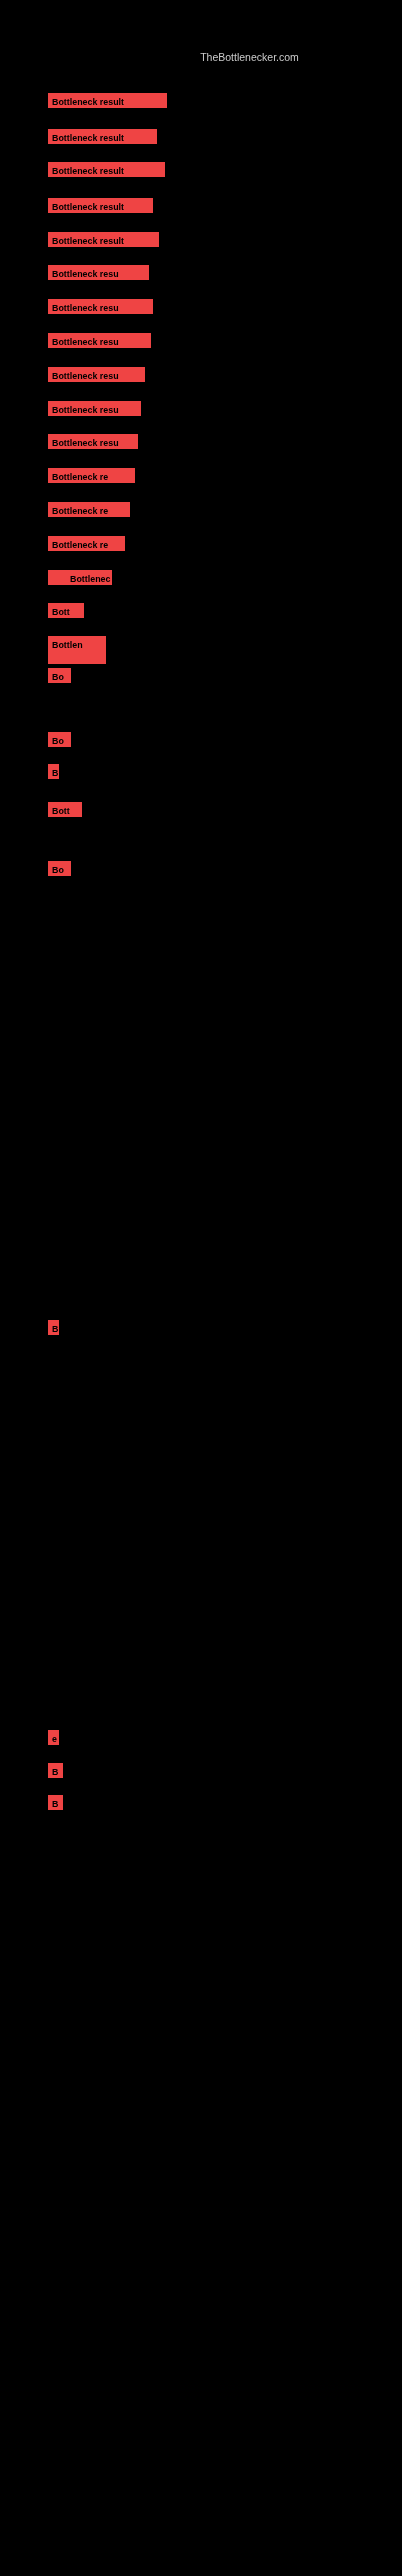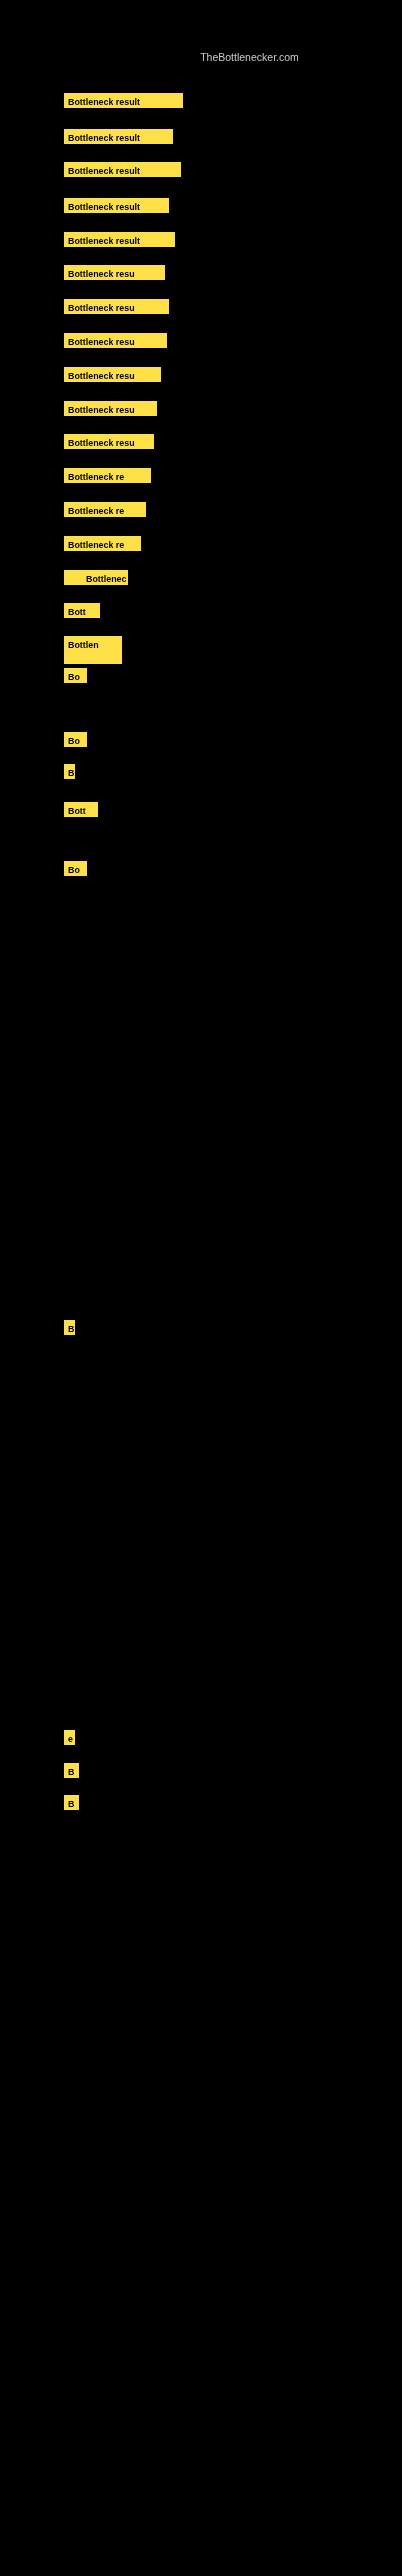--- a/index.html
+++ b/index.html
@@ -20,27 +20,27 @@
       color: #cccccc;
       font-size: 10.5px;
       text-align: center;
       padding: 3.2px 0;
       position: absolute;
       width: 100%;
       top: 0;
     }
 
     .bottleneck-badge {
-      background-color: #fde047;
+      background-color: #ef4444;
       color: #000000;
       font-size: 8.9px;
       font-weight: bold;
       padding: 1.6px 4px;
       position: absolute;
-      left: 16px;
+      left: 0;
       white-space: nowrap;
       overflow: hidden;
     }
   </style>
 </head>
 <body>
 
 <span class="site-title">TheBottlenecker.com</span>
 
 <div id="badges-container">

